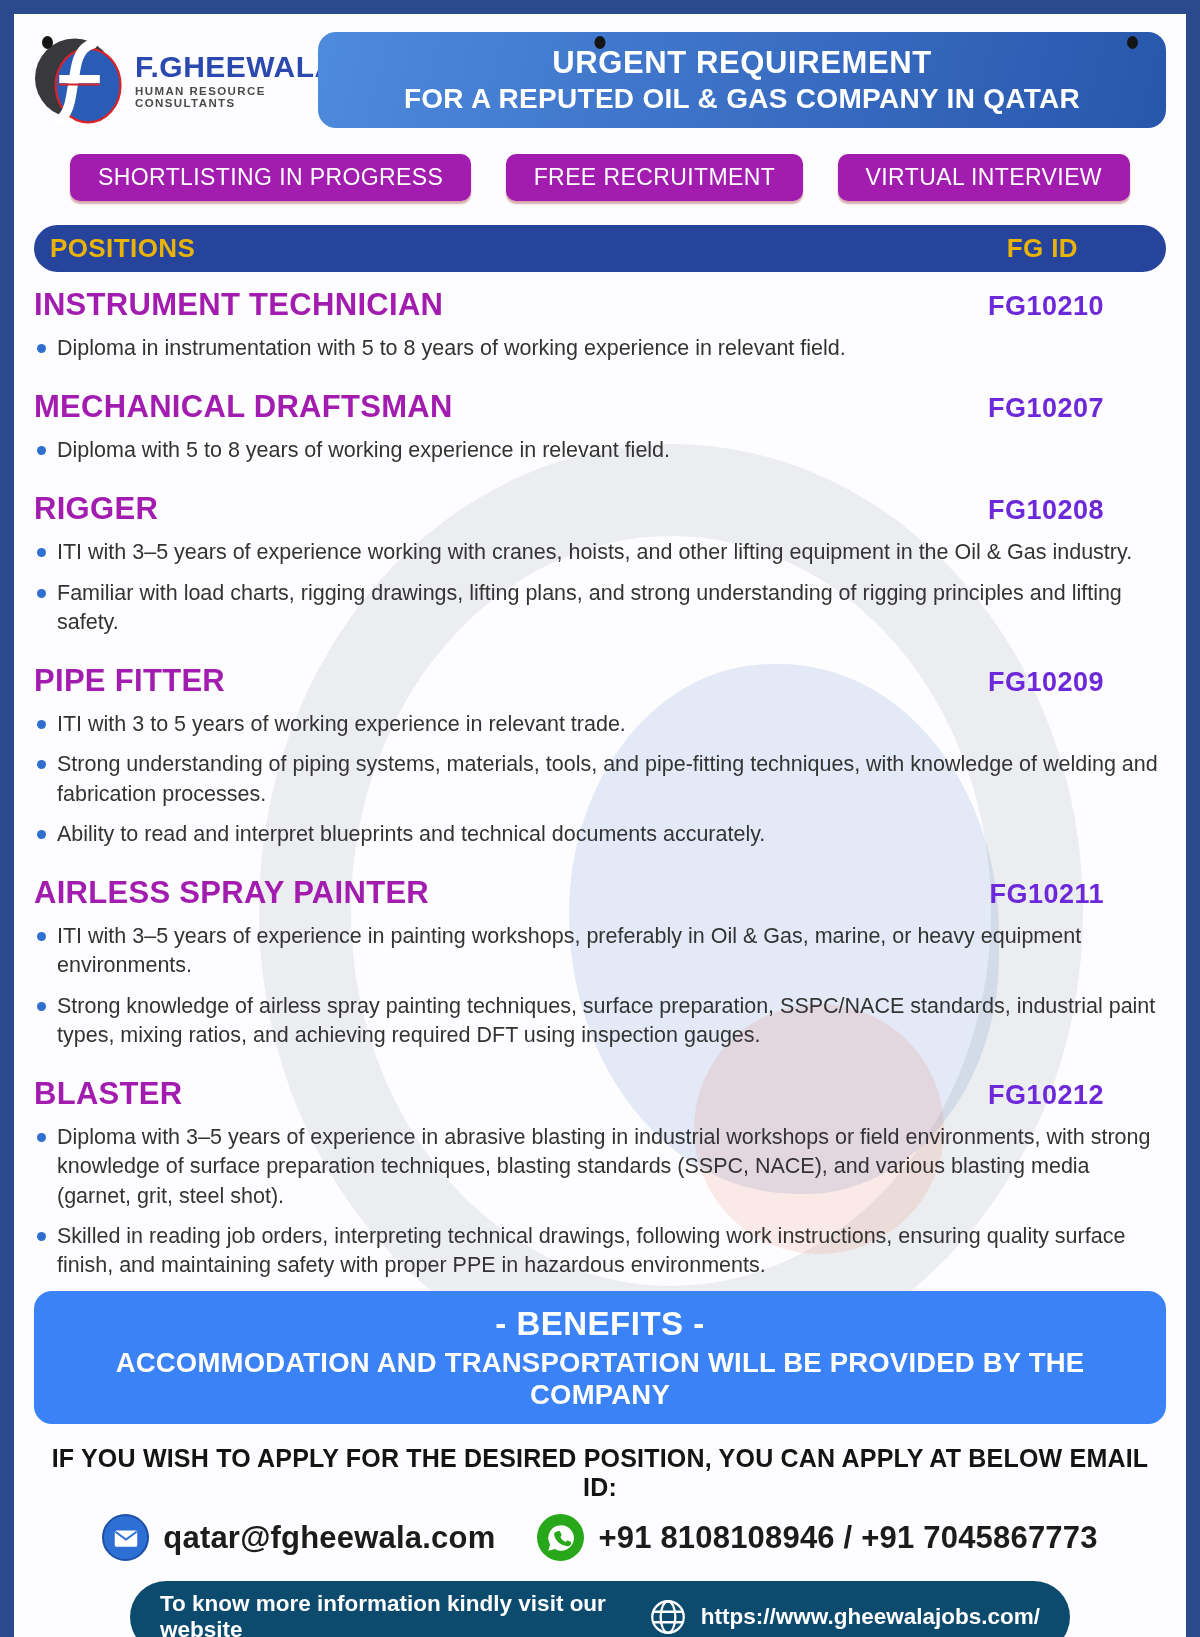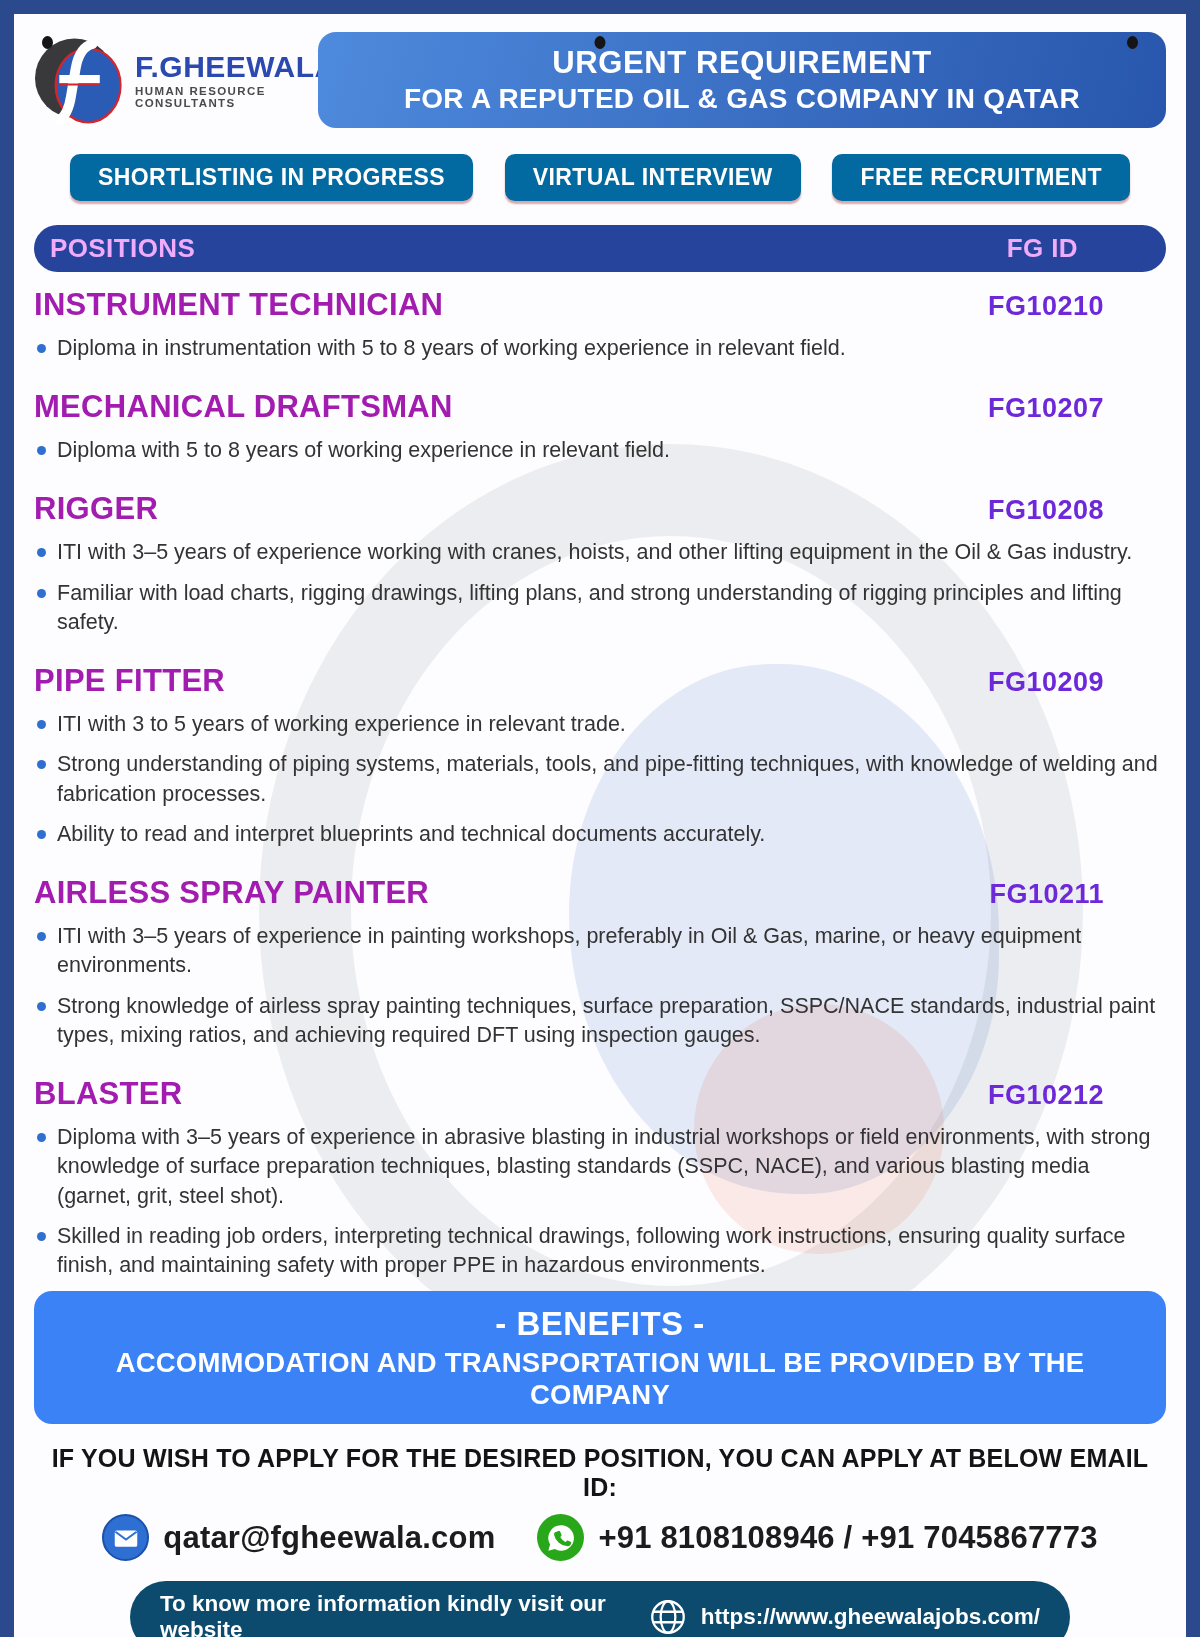--- a/index.html
+++ b/index.html
@@ -30,25 +30,25 @@
   .logo-mark{width:92px;height:90px;flex:none;}
   .brand-name{font-size:30px;font-weight:bold;color:#2b49ae;letter-spacing:.5px;line-height:1.05;}
   .brand-tagline{font-size:11.5px;font-weight:bold;color:#4a4a4a;letter-spacing:1.4px;margin-top:3px;}
   .header-banner{flex:1;margin-left:12px;background:linear-gradient(105deg,#4e8add,#2856ad);
     border-radius:18px;color:#fff;text-align:center;padding:13px 8px;font-weight:bold;}
   .hb1{font-size:31px;letter-spacing:.6px;}
   .hb2{font-size:28px;letter-spacing:.3px;margin-top:2px;}
 
   
   .ribbons-row{display:flex;justify-content:space-between;margin:26px 36px 0;}
-  .ribbon{background:#0369a1;color:#fff;font-weight:bold;font-size:23px;letter-spacing:.4px;
+  .ribbon{background:#a21caf;color:#fff;font-weight:normal;font-size:23px;letter-spacing:.4px;
     padding:10px 28px;border-radius:10px;box-shadow:0 3px 2px rgba(140,15,15,.35);}
 
   
-  .positions-bar{margin-top:24px;background:#27449c;border-radius:999px;color:#f0abfc;
+  .positions-bar{margin-top:24px;background:#27449c;border-radius:999px;color:#eab308;
     display:flex;justify-content:space-between;align-items:flex-end;padding:8px 0 8px 16px;
     font-weight:bold;font-size:26px;letter-spacing:.4px;}
   .fgid-label{margin-right:88px;}
 
   
   .job{margin-top:15px;}
   .job-head{display:flex;justify-content:space-between;align-items:baseline;padding-right:62px;}
   .job-title{font-size:31px;font-weight:bold;color:#a21caf;letter-spacing:.3px;}
   .job-id{font-size:27px;font-weight:bold;color:#6d28d9;letter-spacing:.5px;}
   .job-points{margin-top:5px;}
@@ -127,22 +127,22 @@
         </div>
       </div>
       <div class="header-banner">
         <div class="hb1">URGENT REQUIREMENT</div>
         <div class="hb2">FOR A REPUTED OIL &amp; GAS COMPANY IN QATAR</div>
       </div>
     </div>
 
     <div class="ribbons-row">
       <div class="ribbon">SHORTLISTING IN PROGRESS</div>
+      <div class="ribbon">FREE RECRUITMENT</div>
       <div class="ribbon">VIRTUAL INTERVIEW</div>
-      <div class="ribbon">FREE RECRUITMENT</div>
     </div>
 
     <div class="positions-bar">
       <span>POSITIONS</span>
       <span class="fgid-label">FG ID</span>
     </div>
 
     <div class="job">
       <div class="job-head">
         <span class="job-title">INSTRUMENT TECHNICIAN</span>

